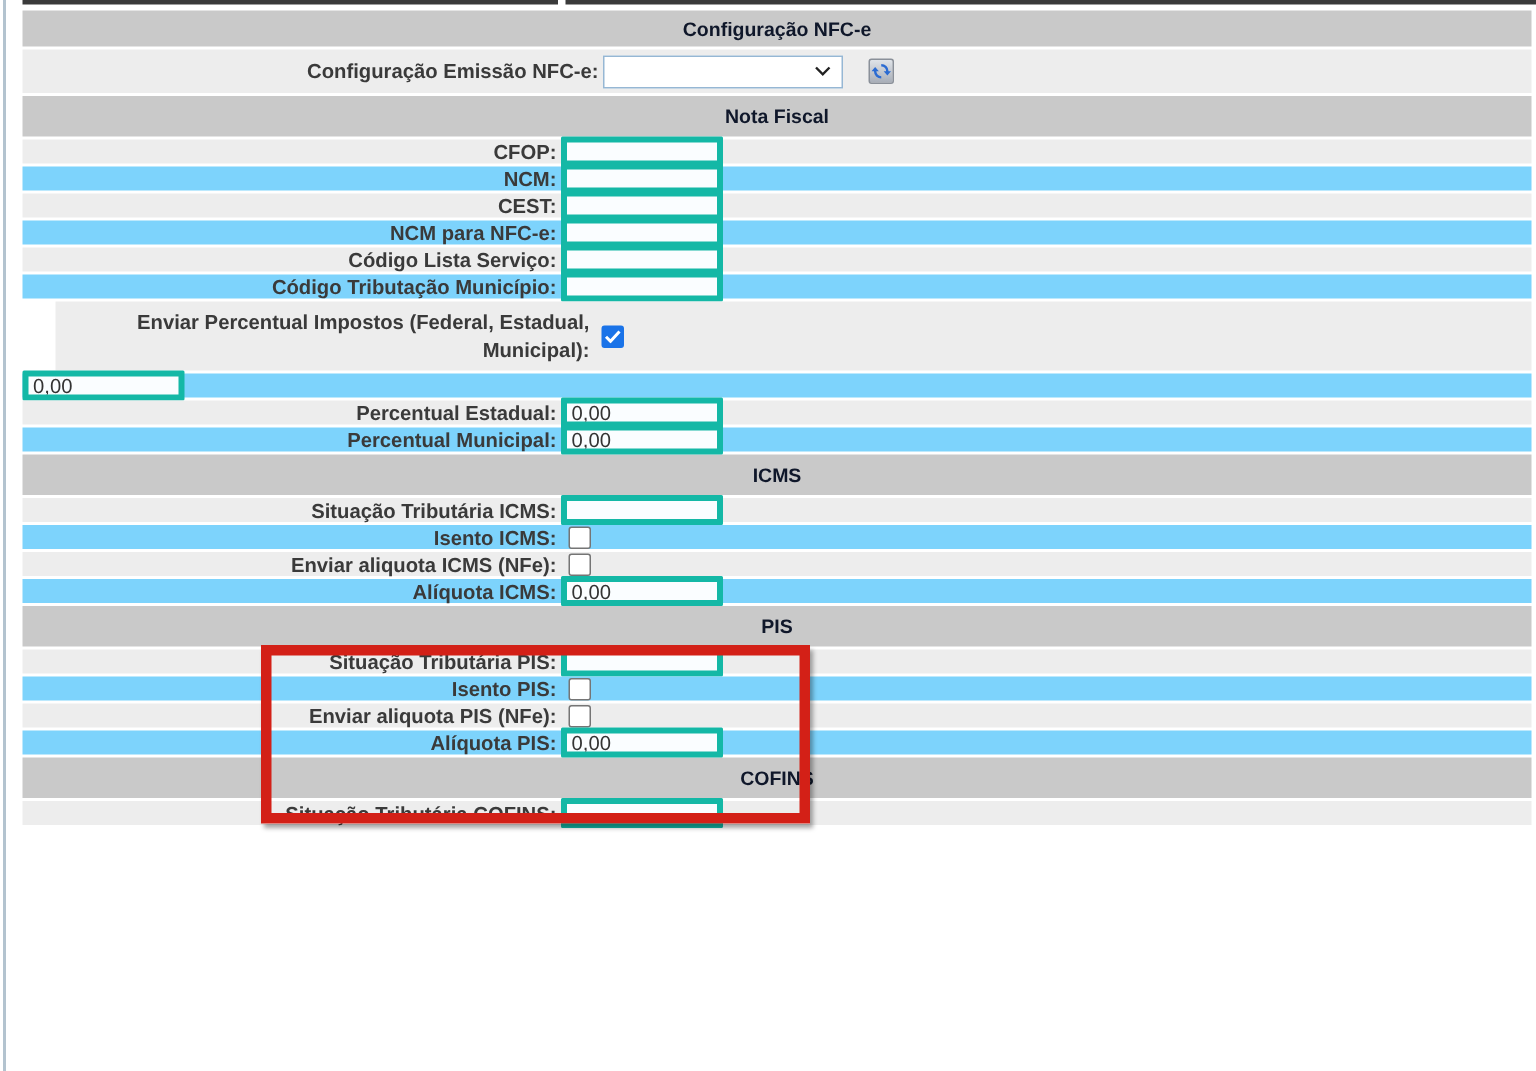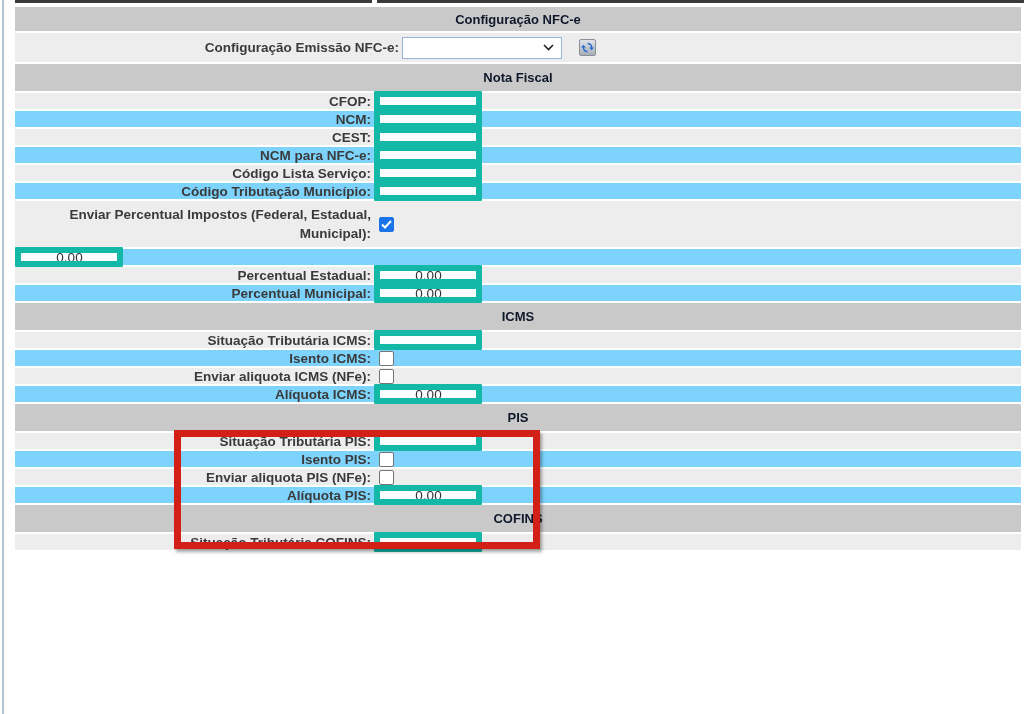--- a/index.html
+++ b/index.html
@@ -18,36 +18,36 @@
   }
   .section-header{
     height:27px;background:#c9c9c9;
     display:flex;align-items:center;justify-content:center;
     font-weight:bold;font-size:13px;color:#0f172a;
   }
   .section-header.first{height:24px;}
   .rows-wrap{display:flex;flex-direction:column;gap:2px;position:relative;}
   .form-row{height:16px;background:#ededed;display:flex;}
   .form-row.alt{background:#7dd3fc;}
-  .form-row.tall{height:46px;}
+  .form-row.tall{height:46px;margin-left:22px;}
   .form-row.select-row{height:29px;padding-left:28px;}
   .label-cell{
     width:359px;box-sizing:border-box;padding-right:3px;
     display:flex;align-items:center;
   }
   .label-cell span{
     display:block;width:100%;text-align:right;
     font-weight:bold;font-size:13.5px;color:#3a3a3a;line-height:19px;
   }
   .field-cell{flex:1;display:flex;align-items:center;}
   .text-input{
     width:108px;height:20px;box-sizing:border-box;
-    border:6px solid #14b8a6;background:#fafdff;border-radius:1px;
+    border:4px solid #14b8a6;background:#fafdff;border-radius:1px;
     font-family:"Liberation Sans",sans-serif;font-size:13.5px;color:#333;
-    padding:0 2px 0 3px;margin:0;text-align:center;
+    padding:0 2px 0 3px;margin:0;
   }
   .select-box{
     width:160px;height:22px;box-sizing:border-box;cursor:default;
     border:1px solid #96b7d4;background:#ffffff;
     display:flex;align-items:center;justify-content:space-between;
     padding:0 7px 0 4px;font-size:13.5px;color:#333;
   }
   .refresh-btn{
     width:17px;height:17px;margin-left:17px;box-sizing:border-box;
     border:1px solid #8a9099;border-radius:2px;

